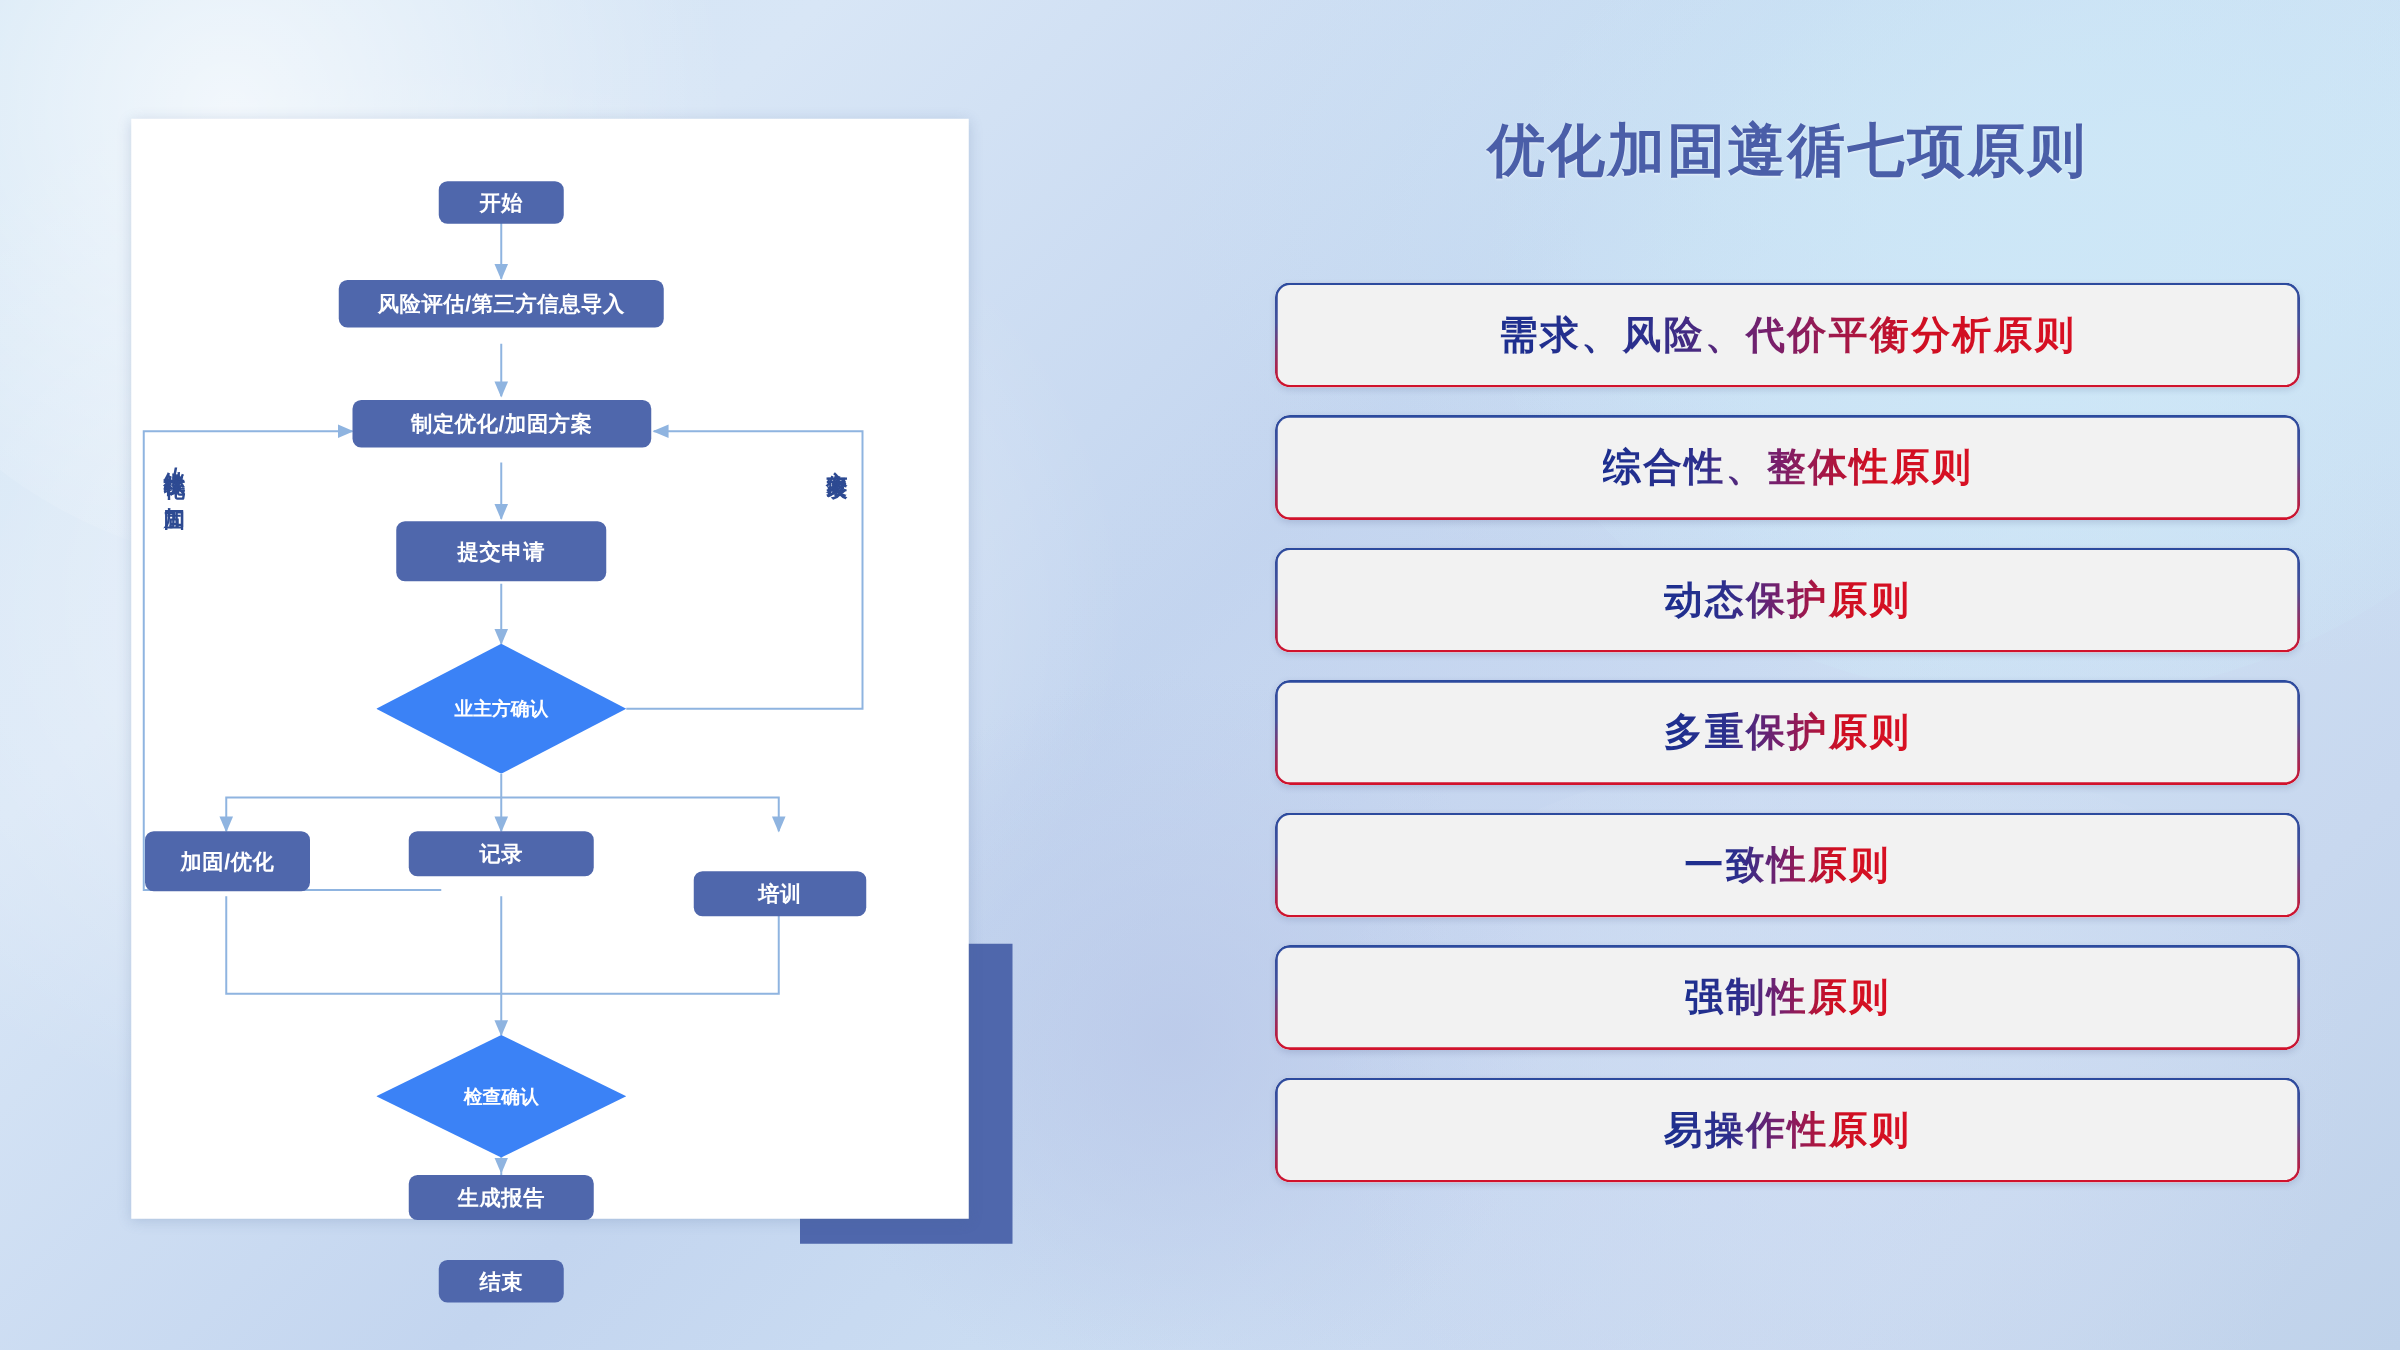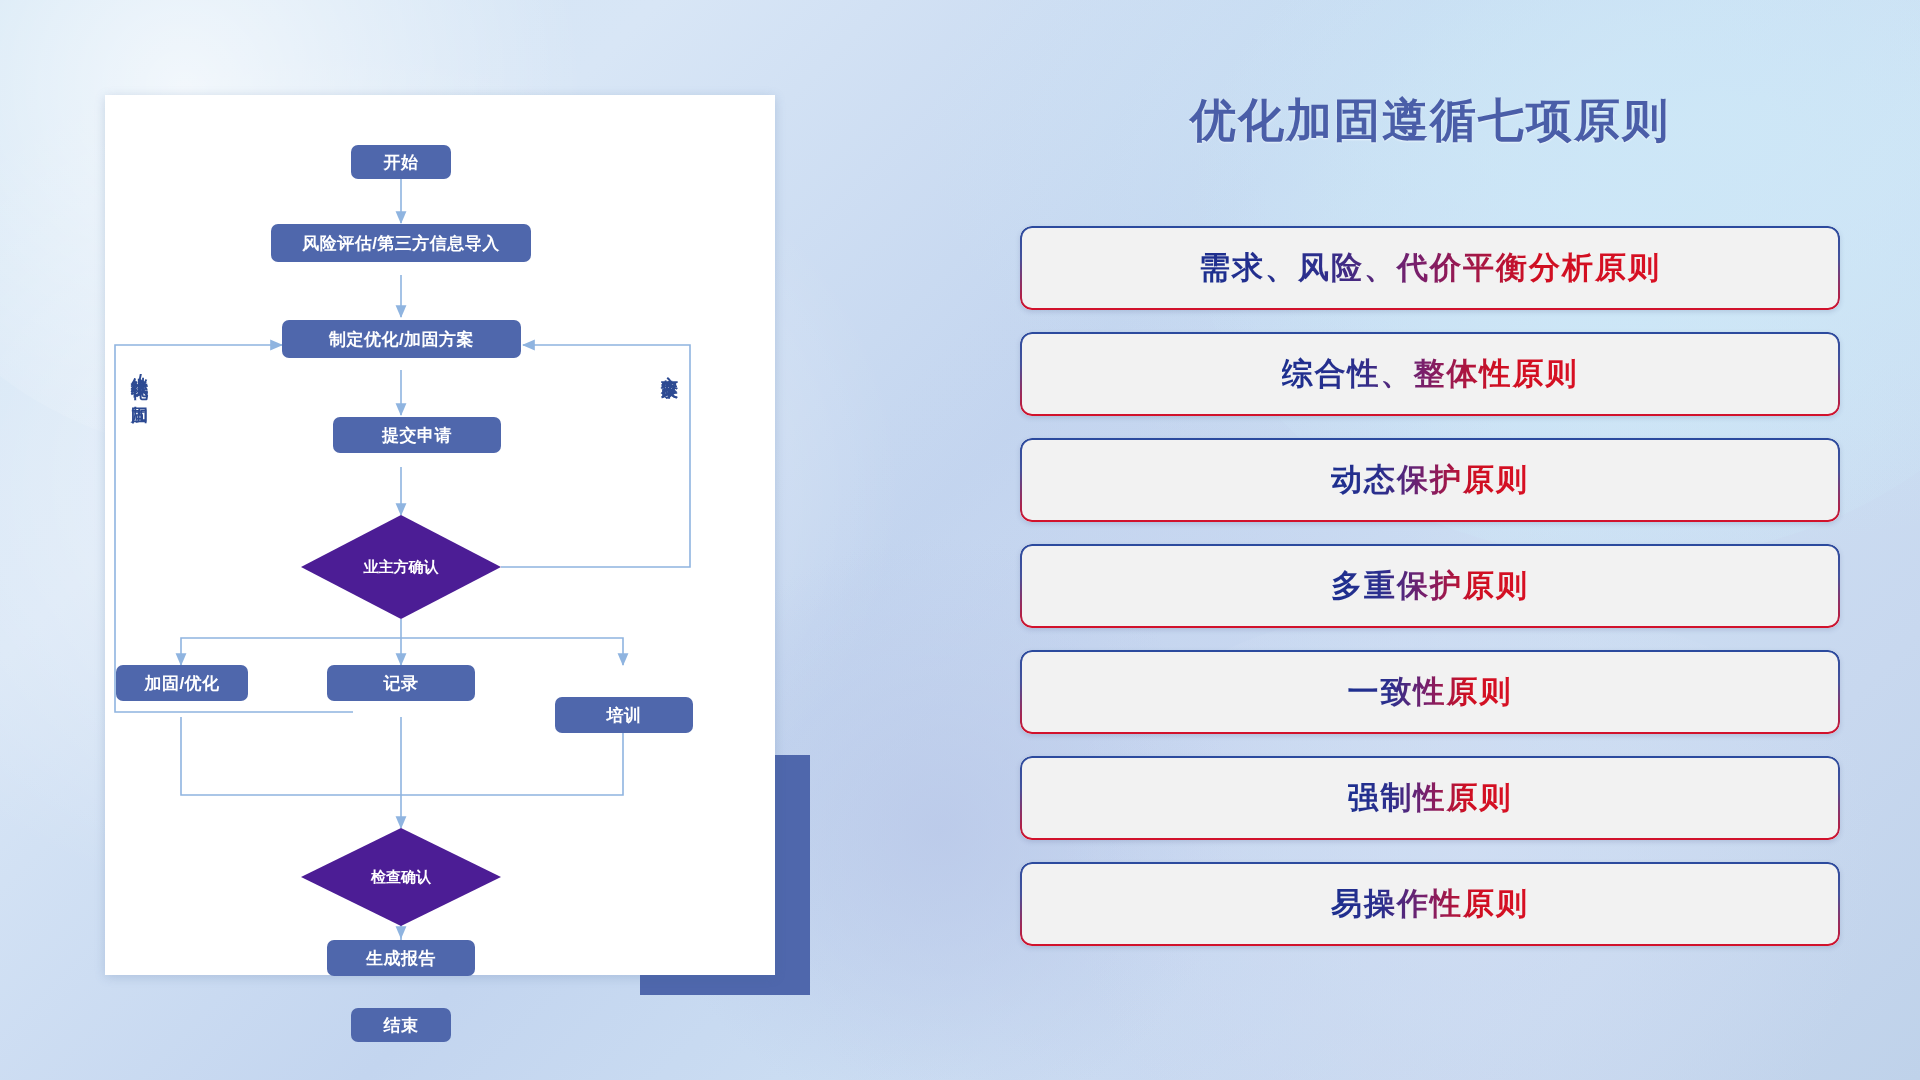--- a/index.html
+++ b/index.html
@@ -51,21 +51,21 @@
     position: absolute;
     background: #4f67ac;
     color: #ffffff;
     border-radius: 7px;
     display: flex; align-items: center; justify-content: center;
     font-size: 17px; font-weight: bold; white-space: nowrap;
     letter-spacing: .5px;
   }
   .diamond {
     position: absolute;
-    background: #4c1d95;
+    background: #3b82f6;
     color: #ffffff;
     display: flex; align-items: center; justify-content: center;
     font-size: 15px; font-weight: bold; white-space: nowrap;
     clip-path: polygon(50% 0%, 100% 50%, 50% 100%, 0% 50%);
   }
   .vlabel {
     position: absolute;
     color: #2d4a92;
     font-size: 17px; font-weight: bold;
     writing-mode: vertical-rl;
@@ -180,25 +180,25 @@
         <line x1="296" y1="740" x2="296" y2="742"></line>
       </g>
     </svg>
 
     <div class="node" style="left:246px; top:50px; width:100px; height:34px;">开始</div>
 
     <div class="node" style="left:166px; top:129px; width:260px; height:38px;">风险评估/第三方信息导入</div>
 
     <div class="node" style="left:177px; top:225px; width:239px; height:38px;">制定优化/加固方案</div>
 
-    <div class="node" style="left:228px; top:322px; width:168px; height:36px;">提交申请</div>
+    <div class="node" style="left:212px; top:322px; width:168px; height:48px;">提交申请</div>
 
     <div class="diamond" style="left:196px; top:420px; width:200px; height:104px;">业主方确认</div>
 
-    <div class="node" style="left:11px; top:570px; width:132px; height:36px;">加固/优化</div>
+    <div class="node" style="left:11px; top:570px; width:132px; height:48px;">加固/优化</div>
 
     <div class="node" style="left:222px; top:570px; width:148px; height:36px;">记录</div>
 
     <div class="node" style="left:450px; top:602px; width:138px; height:36px;">培训</div>
 
     <div class="diamond" style="left:196px; top:733px; width:200px; height:98px;font-family:Liberation Serif, serif;">检查确认</div>
 
     <div class="node" style="left:222px; top:845px; width:148px; height:36px;">生成报告</div>
 
     <div class="node" style="left:246px; top:913px; width:100px; height:34px;">结束</div>

